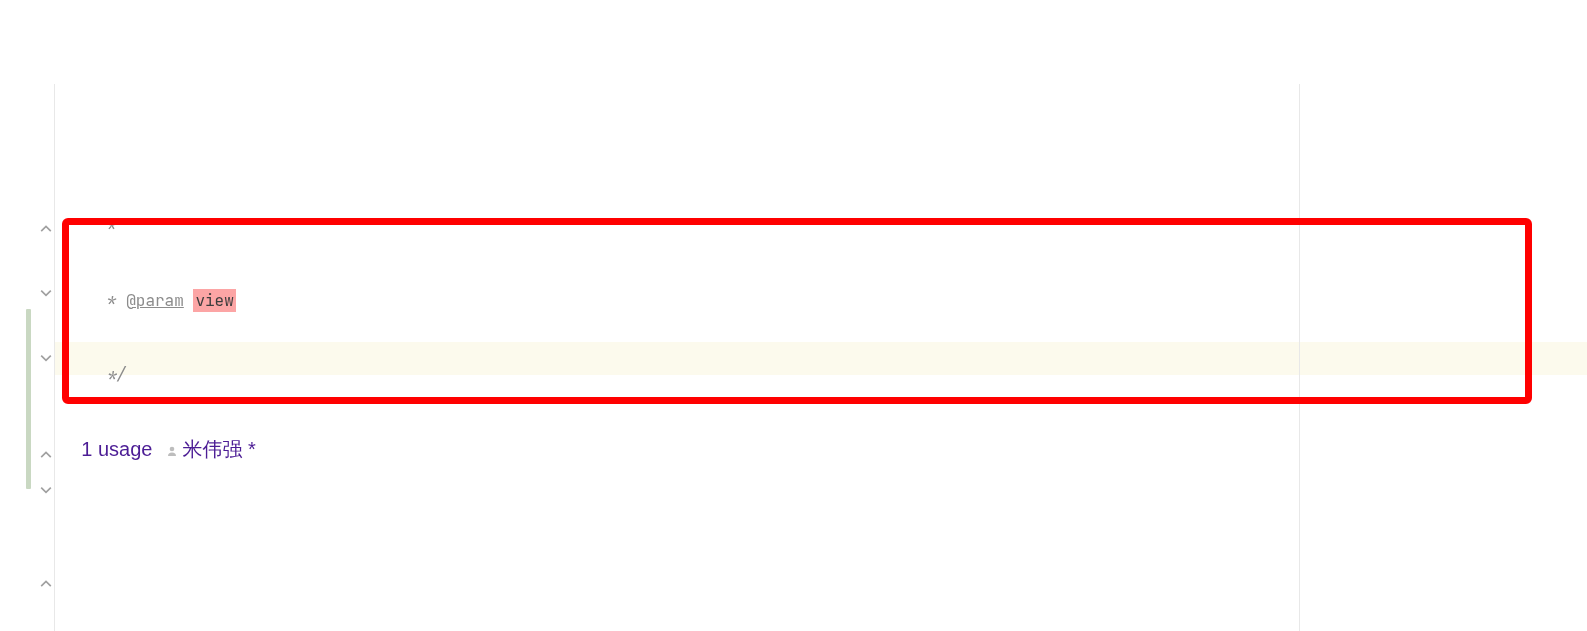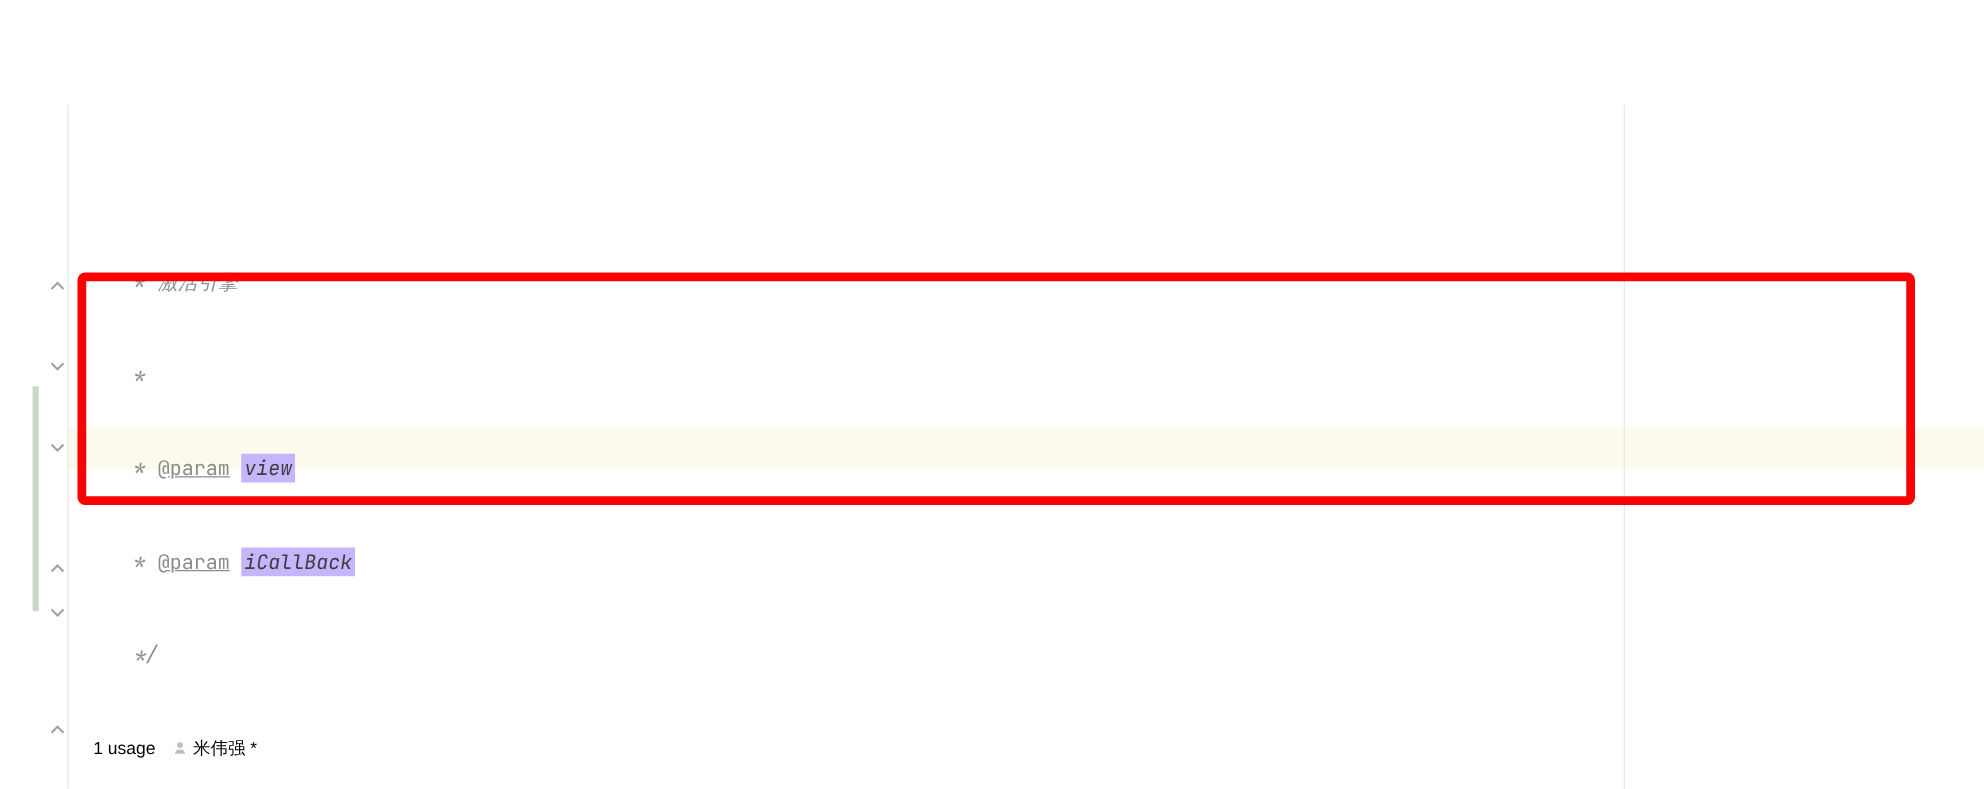--- a/index.html
+++ b/index.html
@@ -34,24 +34,24 @@
       line-height: 32.5px;
       position: relative;
     }
     .usage-line {
       height: 30px;
       line-height: 30px;
     }
     
     .comment { color: #8c8c8c; font-style: italic; }
     .comment-tag { color: #8c8c8c; text-decoration: underline; }
-    .param-name { color: #3d3d3d; font-style: italic; background: #c4b5fd; padding: 1px 2px; }
+    .param-name { color: #3d3d3d; background: #fca5a5; padding: 1px 2px; }
     .usage-text {
-      color: #000000;
-      font-size: 14px;
+      color: #4c1d95;
+      font-size: 20px;
       font-style: normal;
       font-family: -apple-system, 'Segoe UI', sans-serif;
     }
     .author-icon {
       display: inline-block;
       vertical-align: -1px;
       margin: 0 4px 0 14px;
     }
     .highlight-box {
       position: absolute;
@@ -132,24 +132,22 @@
         </svg>
     </div>
     
   </div>
 
   <div class="code-area">
     <div class="right-margin"></div>
 
     <div class="current-line-bg" style="top:258px;"></div>
 
-    <div class="line"><span class="comment">     * 激活引擎</span></div>
     <div class="line"><span class="comment">     *</span></div>
     <div class="line"><span class="comment">     * </span><span class="comment-tag">@param</span> <span class="param-name">view</span></div>
-    <div class="line"><span class="comment">     * </span><span class="comment-tag">@param</span> <span class="param-name">iCallBack</span></div>
     <div class="line"><span class="comment">     */</span></div>
     <div class="line usage-line"><span class="usage-text">    <span>1 usage</span><span class="author-icon"><svg width="12" height="12" viewBox="0 0 12 12">
               <circle cx="6" cy="4" r="2.3" fill="#bdbdbd"></circle>
               <path d="M2 11 Q2 7.5 6 7.5 Q10 7.5 10 11 Z" fill="#bdbdbd"></path>
             </svg></span><span>米伟强 *</span></span></div>
     
     
     
     
     

